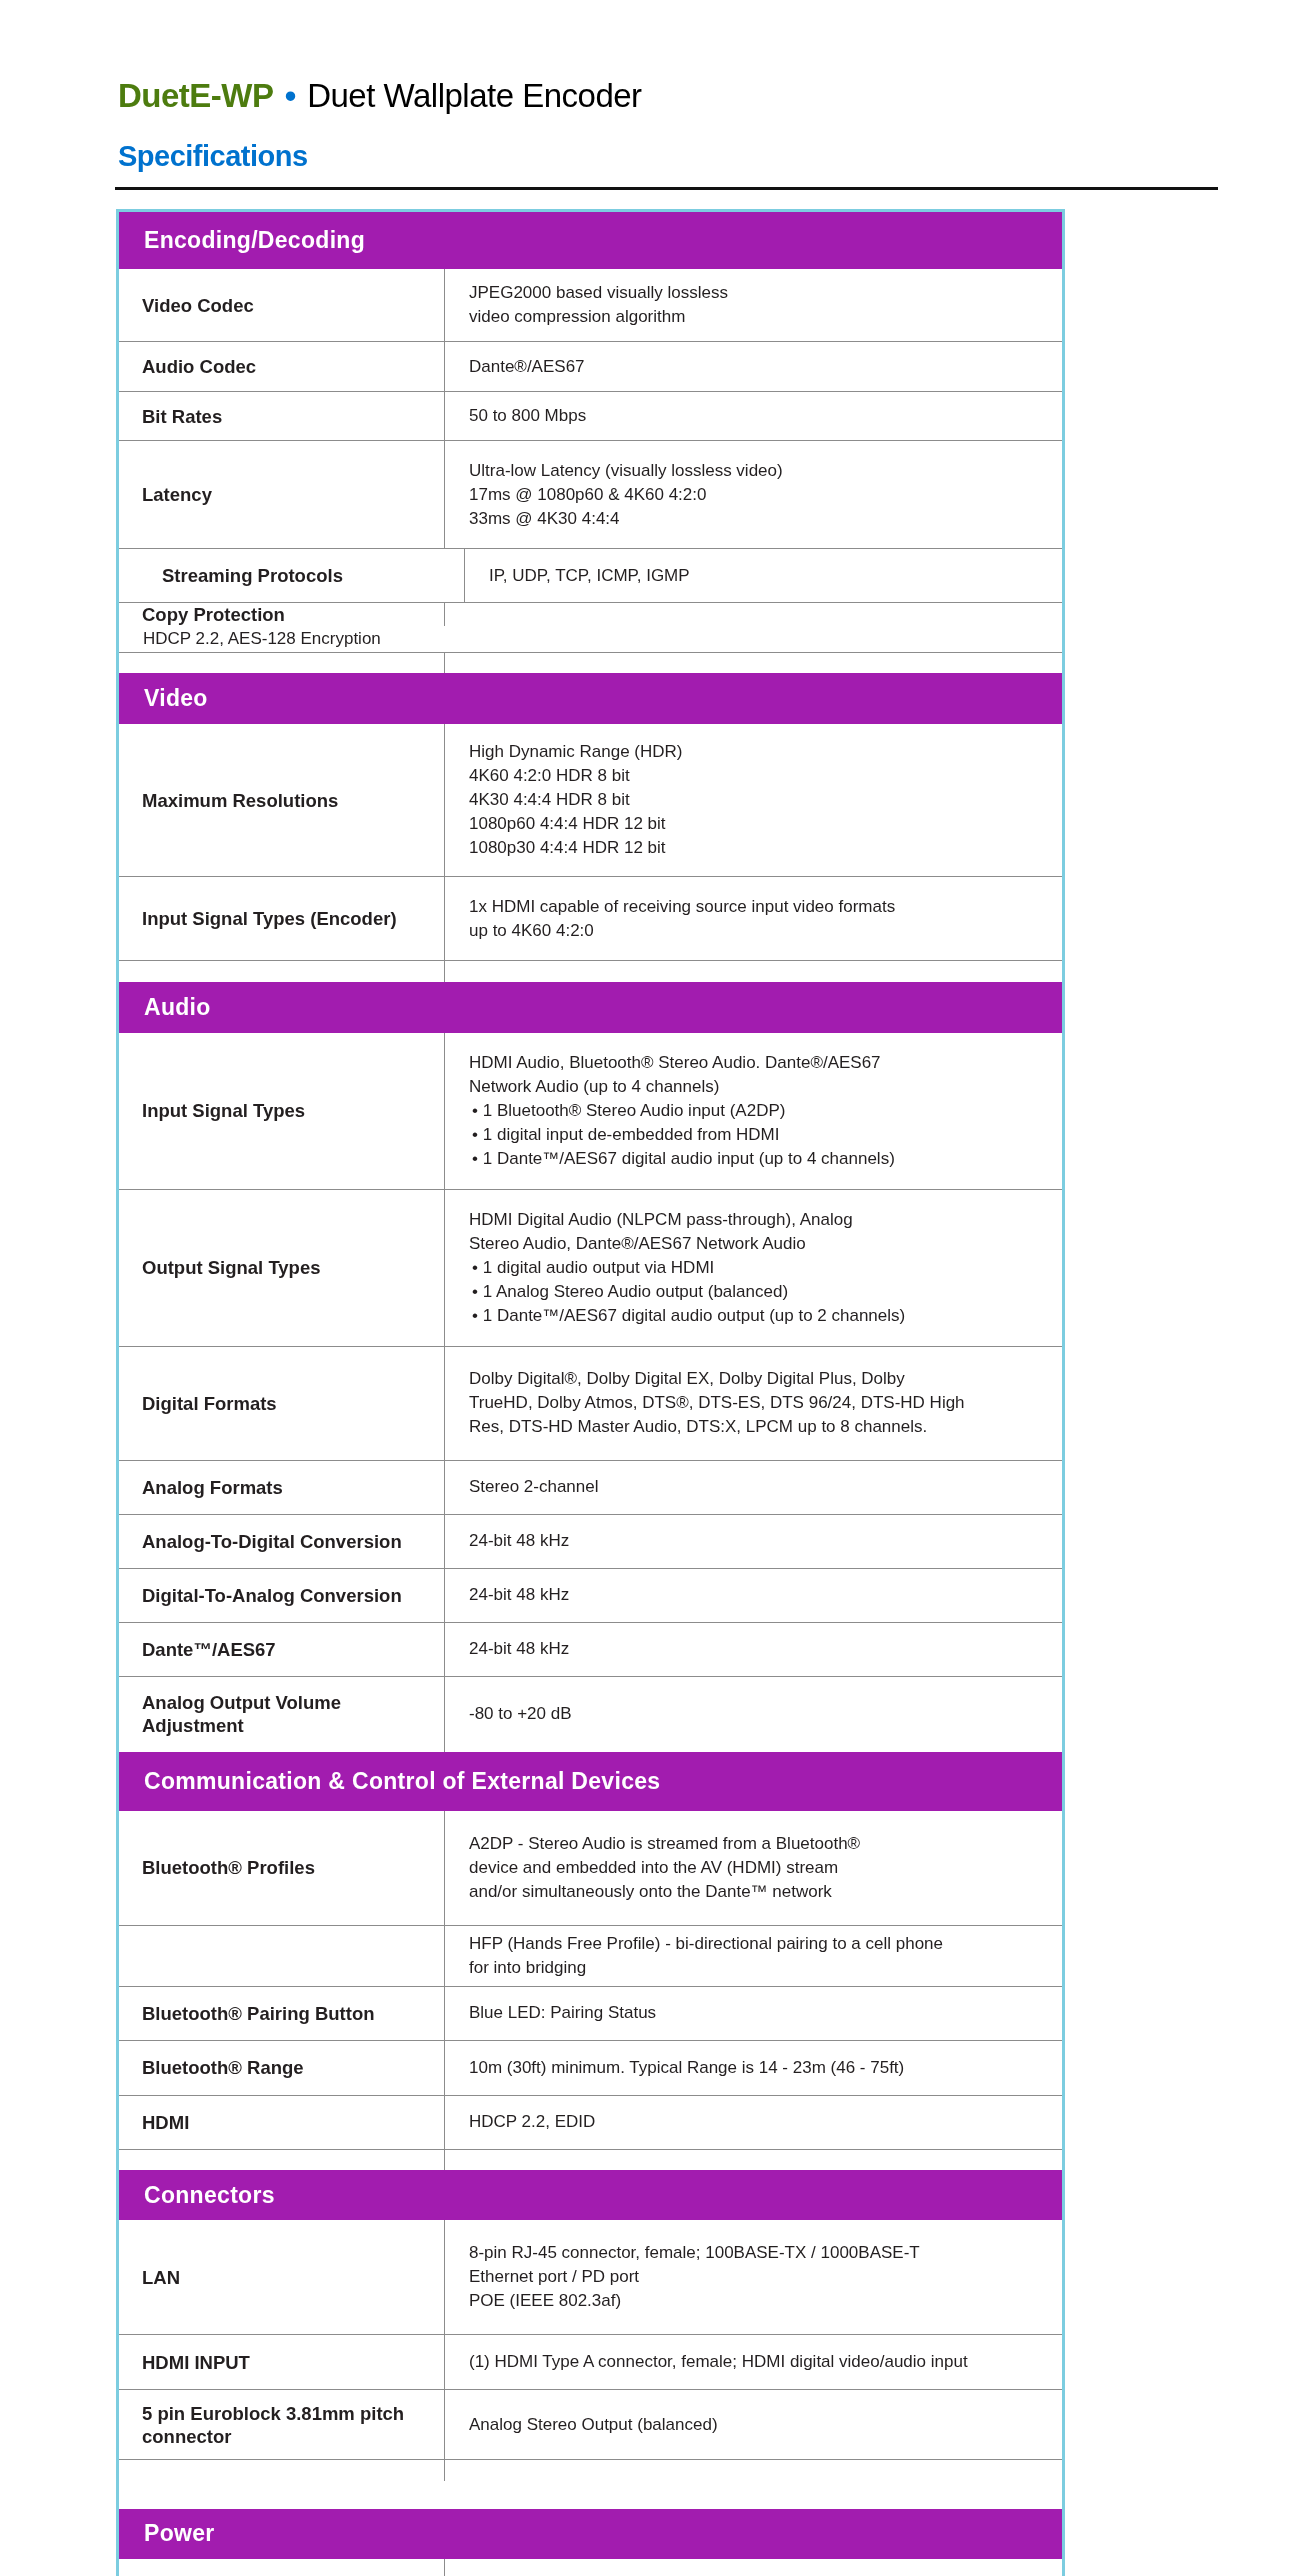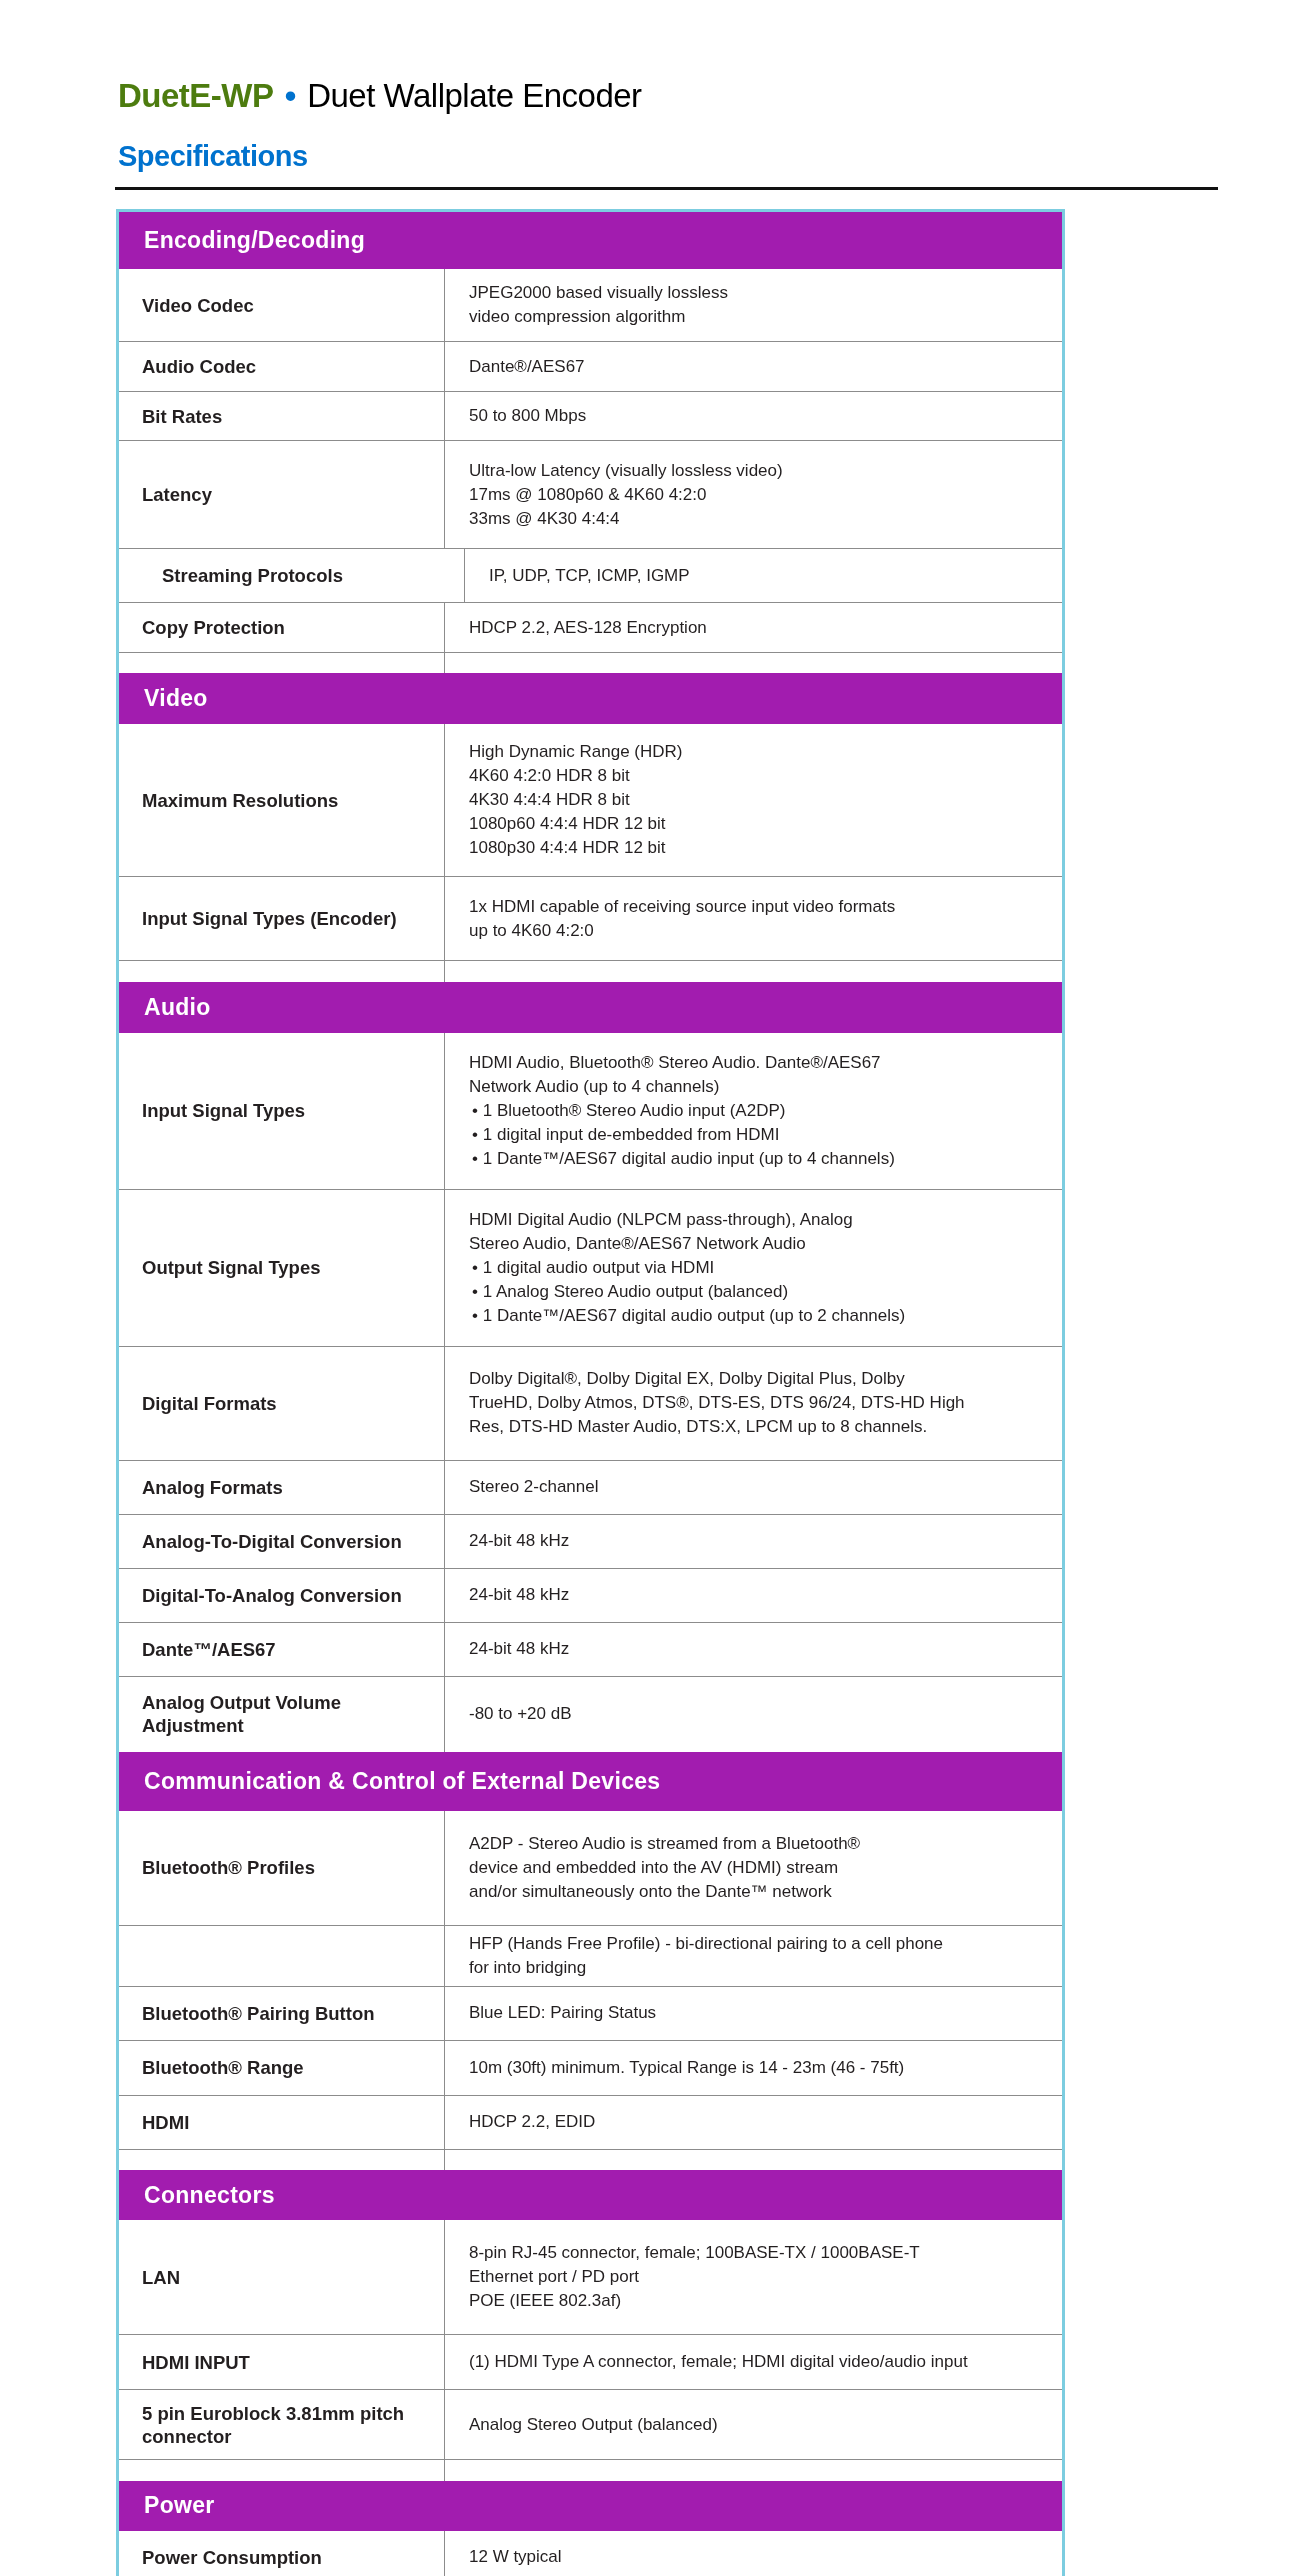--- a/index.html
+++ b/index.html
@@ -78,21 +78,21 @@
       </div>
     </div>
     <div class="row" style="height: 54px; padding-left: 20px;">
       <div class="cell-label">Streaming Protocols</div>
       <div class="cell-value">
         <div class="value-lines">
           <span class="value-line">IP, UDP, TCP, ICMP, IGMP</span>
         </div>
       </div>
     </div>
-    <div class="row" style="height: 50px;">
+    <div class="row" style="height: 50px; flex-direction: column;">
       <div class="cell-label">Copy Protection</div>
       <div class="cell-value">
         <div class="value-lines">
           <span class="value-line">HDCP 2.2, AES-128 Encryption</span>
         </div>
       </div>
     </div>
     <div class="row spacer" style="height: 20px;">
       <div class="cell-label"></div>
       <div class="cell-value"></div>
@@ -270,21 +270,21 @@
       <div class="cell-value">
         <div class="value-lines">
           <span class="value-line">Analog Stereo Output (balanced)</span>
         </div>
       </div>
     </div>
     <div class="row spacer" style="height: 20.6px;">
       <div class="cell-label"></div>
       <div class="cell-value"></div>
     </div>
-    <div class="section-header" style="height: 50px;">Power</div>
+    <div class="section-header" style="height: 50px; margin-top: 28px;">Power</div>
     <div class="row" style="height: 54px;">
       <div class="cell-label">Power Consumption</div>
       <div class="cell-value">
         <div class="value-lines">
           <span class="value-line">12 W typical</span>
         </div>
       </div>
     </div>
   </div>
 

